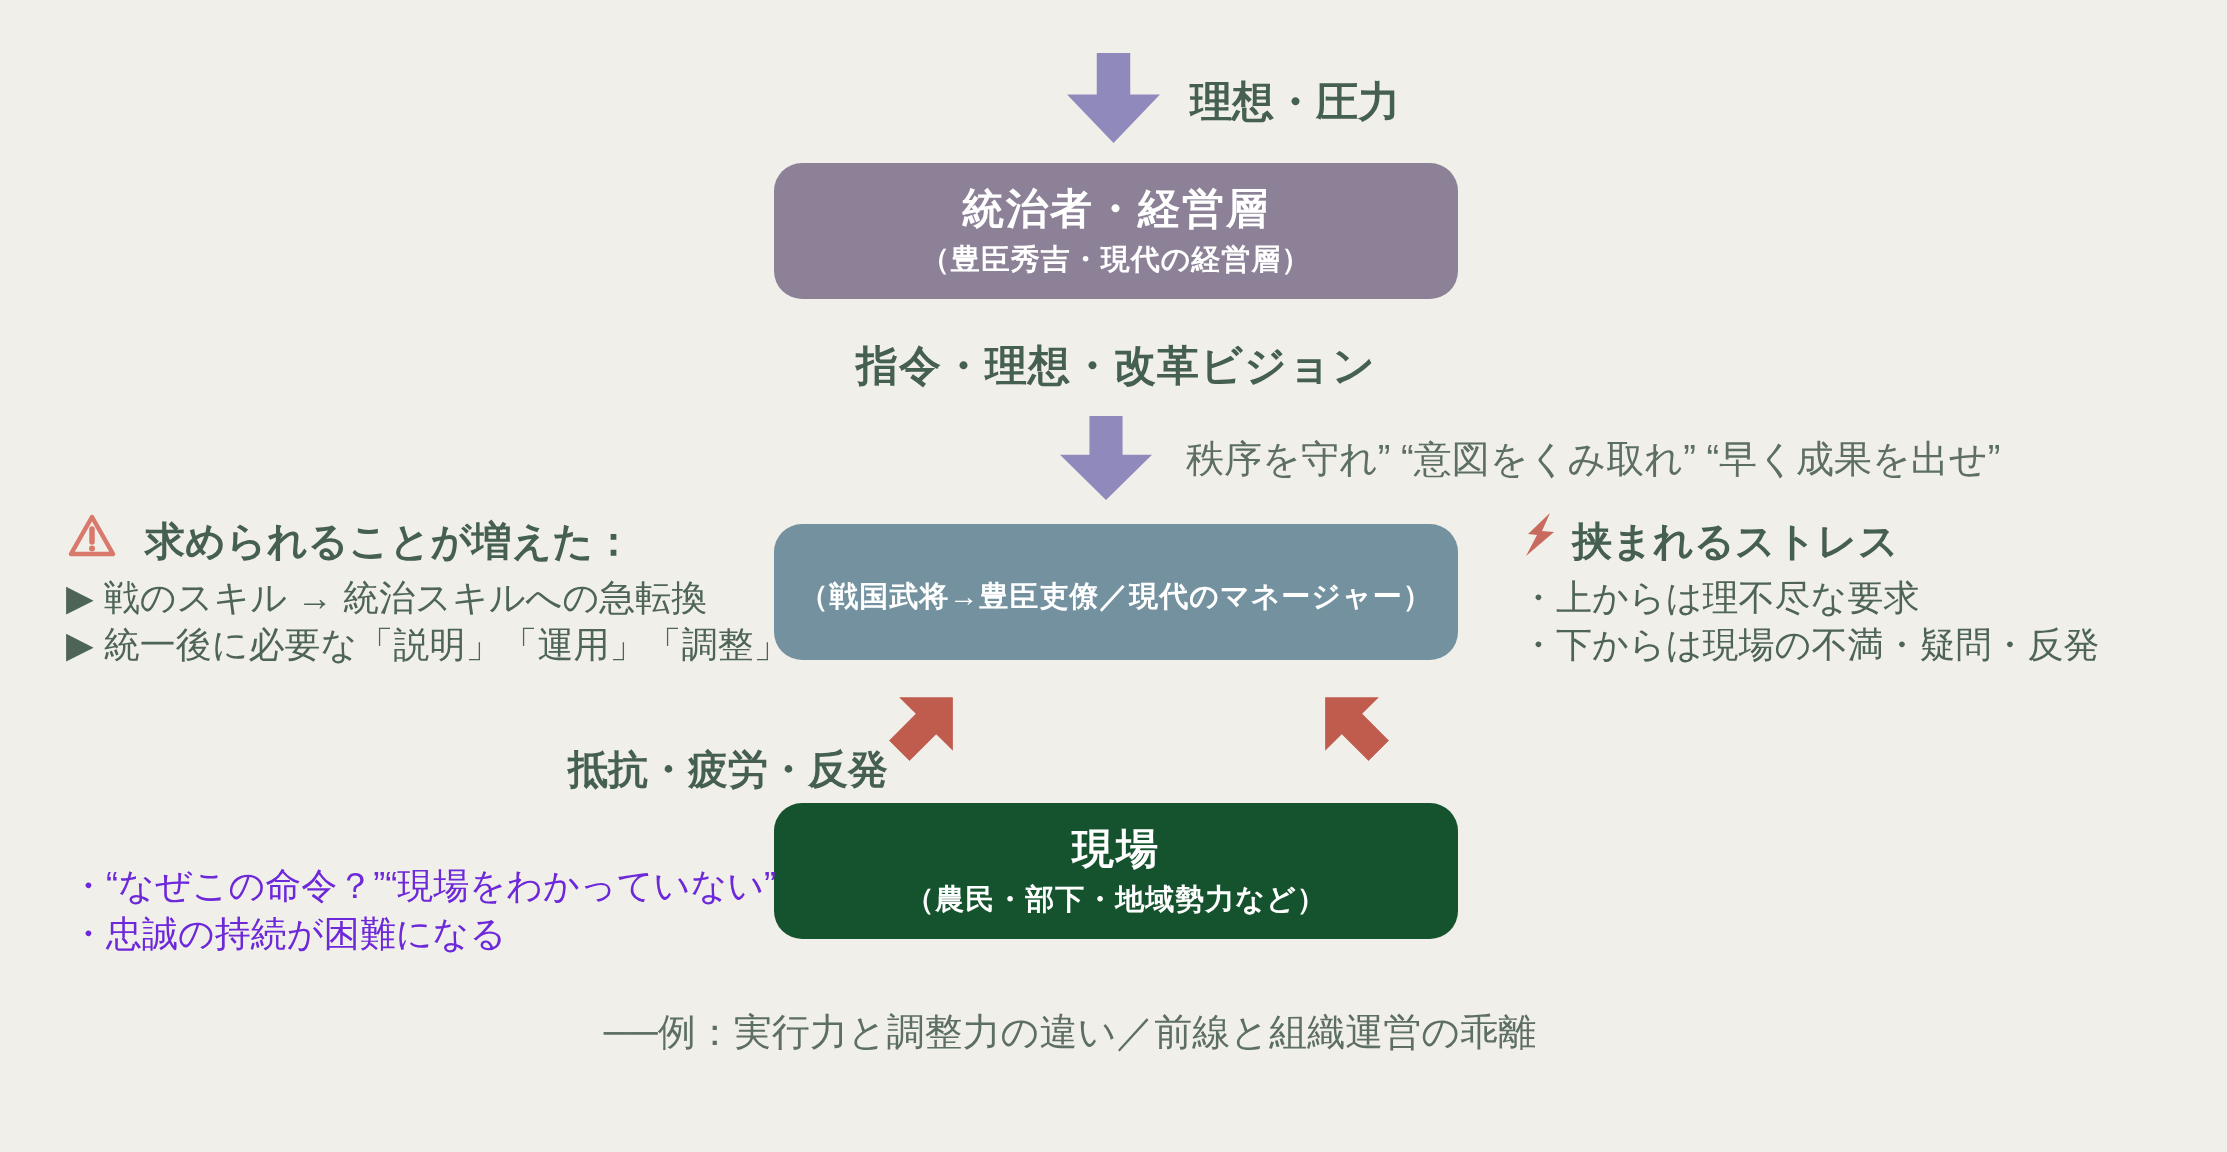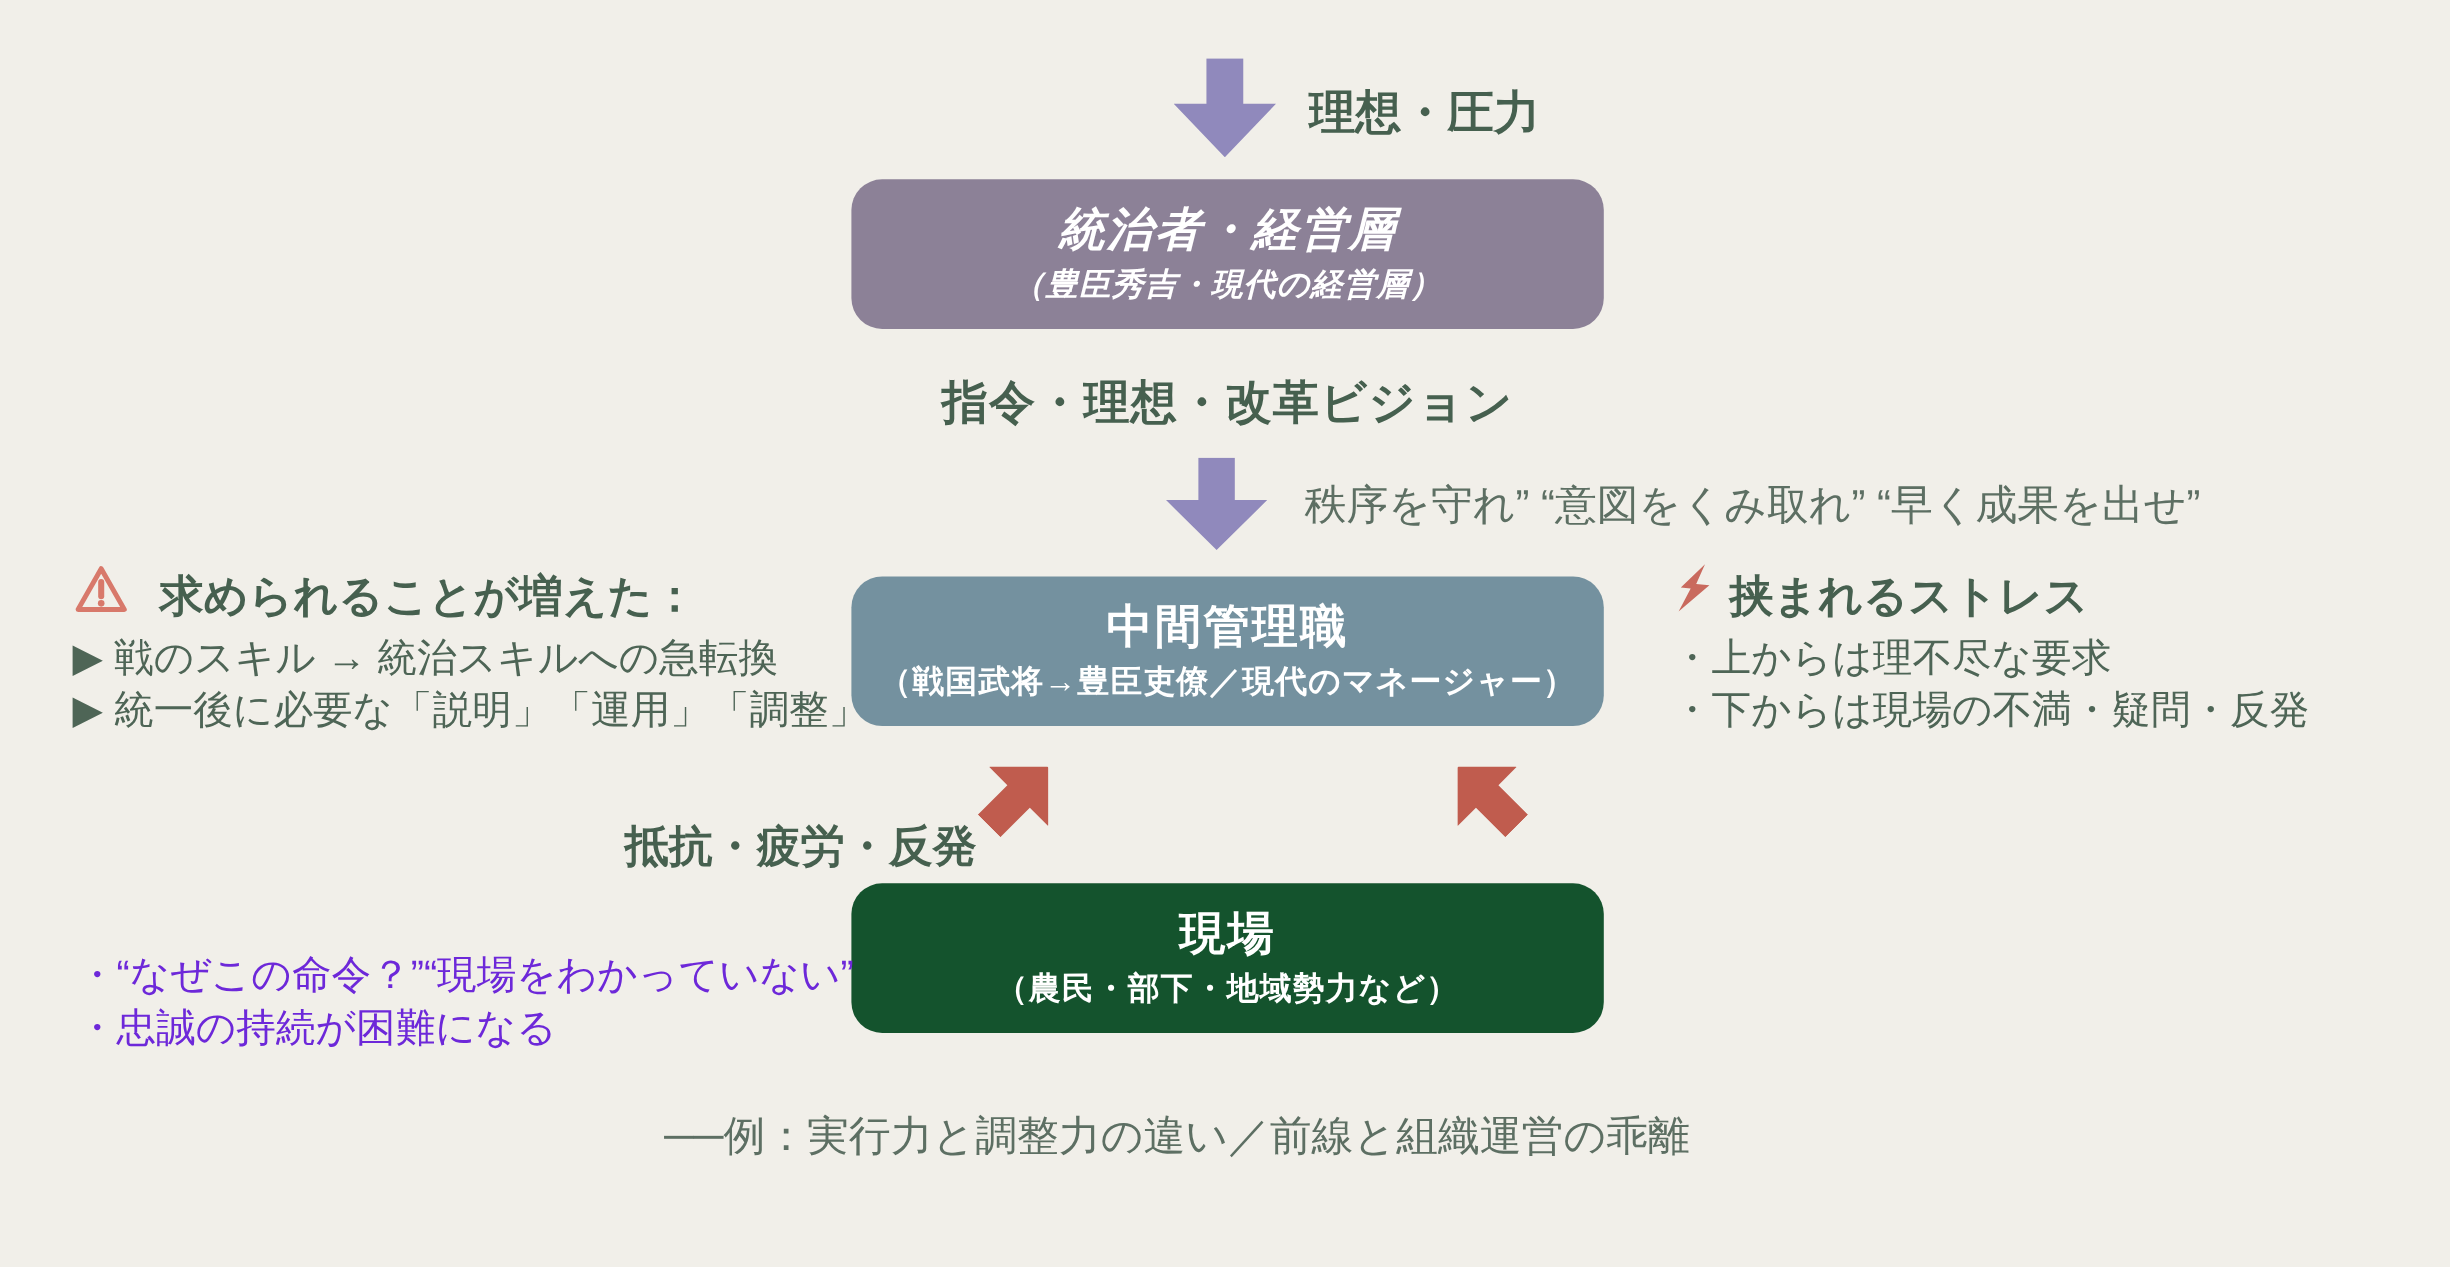--- a/index.html
+++ b/index.html
@@ -28,21 +28,21 @@
   #arrow-up-left{left:1314px;top:686px;width:76px;height:76px;transform:rotate(-45deg);}
 
   
   .tier-box{
     left:774px;width:684px;height:136px;border-radius:28px;
     display:flex;flex-direction:column;align-items:center;justify-content:center;
     color:#ffffff;text-align:center;
   }
   .tier-title{font-size:42px;font-weight:bold;line-height:1.15;letter-spacing:2px;}
   .tier-sub{font-size:29px;font-weight:bold;line-height:1.2;margin-top:8px;letter-spacing:1px;}
-  #box-rulers{top:163px;background:#8c8197;font-style:italic;}
+  #box-rulers{top:163px;background:#8c8197;}
   #box-middle{top:524px;background:#74919f;}
   #box-field{top:803px;background:#14532d;}
 
   
   .label-bold{font-weight:bold;color:#46604f;white-space:nowrap;}
   .label-reg{font-weight:normal;color:#5d6f63;white-space:nowrap;}
 
   #label-ideal{left:1190px;top:74px;font-size:42px;}
   #label-directive{left:774px;top:338px;width:684px;text-align:center;font-size:42px;letter-spacing:1px;}
   #label-quotes{left:1186px;top:434px;font-size:38px;}
@@ -94,21 +94,20 @@
     <path d="M26 5 L47 42 L5 42 Z" fill="none" stroke="#d8796b" stroke-width="4.5" stroke-linejoin="round"></path>
     <line x1="26" y1="17" x2="26" y2="30" stroke="#d8796b" stroke-width="5.5" stroke-linecap="round"></line>
     <circle cx="26" cy="36.5" r="3" fill="#d8796b"></circle>
   </svg>
 </div>
 <div id="left-head" class="abs panel-head">求められることが増えた：</div>
 <div id="left-line1" class="abs panel-line">▶ 戦のスキル → 統治スキルへの急転換</div>
 <div id="left-line2" class="abs panel-line">▶ 統一後に必要な「説明」「運用」「調整」</div>
 
 <div id="box-middle" class="abs tier-box">
-  <div class="tier-title">中間管理職</div>
   <div class="tier-sub">（戦国武将→豊臣吏僚／現代のマネージャー）</div>
 </div>
 
 <div id="bolt-icon" class="abs icon-wrap">
   <svg width="40" height="52" viewBox="0 0 40 52">
     <path d="M30 3 L8 24 L17 25 L6 46 L34 22 L22 21 Z" fill="#c96a5e"></path>
   </svg>
 </div>
 <div id="right-head" class="abs panel-head">挟まれるストレス</div>
 <div id="right-line1" class="abs panel-line">・上からは理不尽な要求</div>

